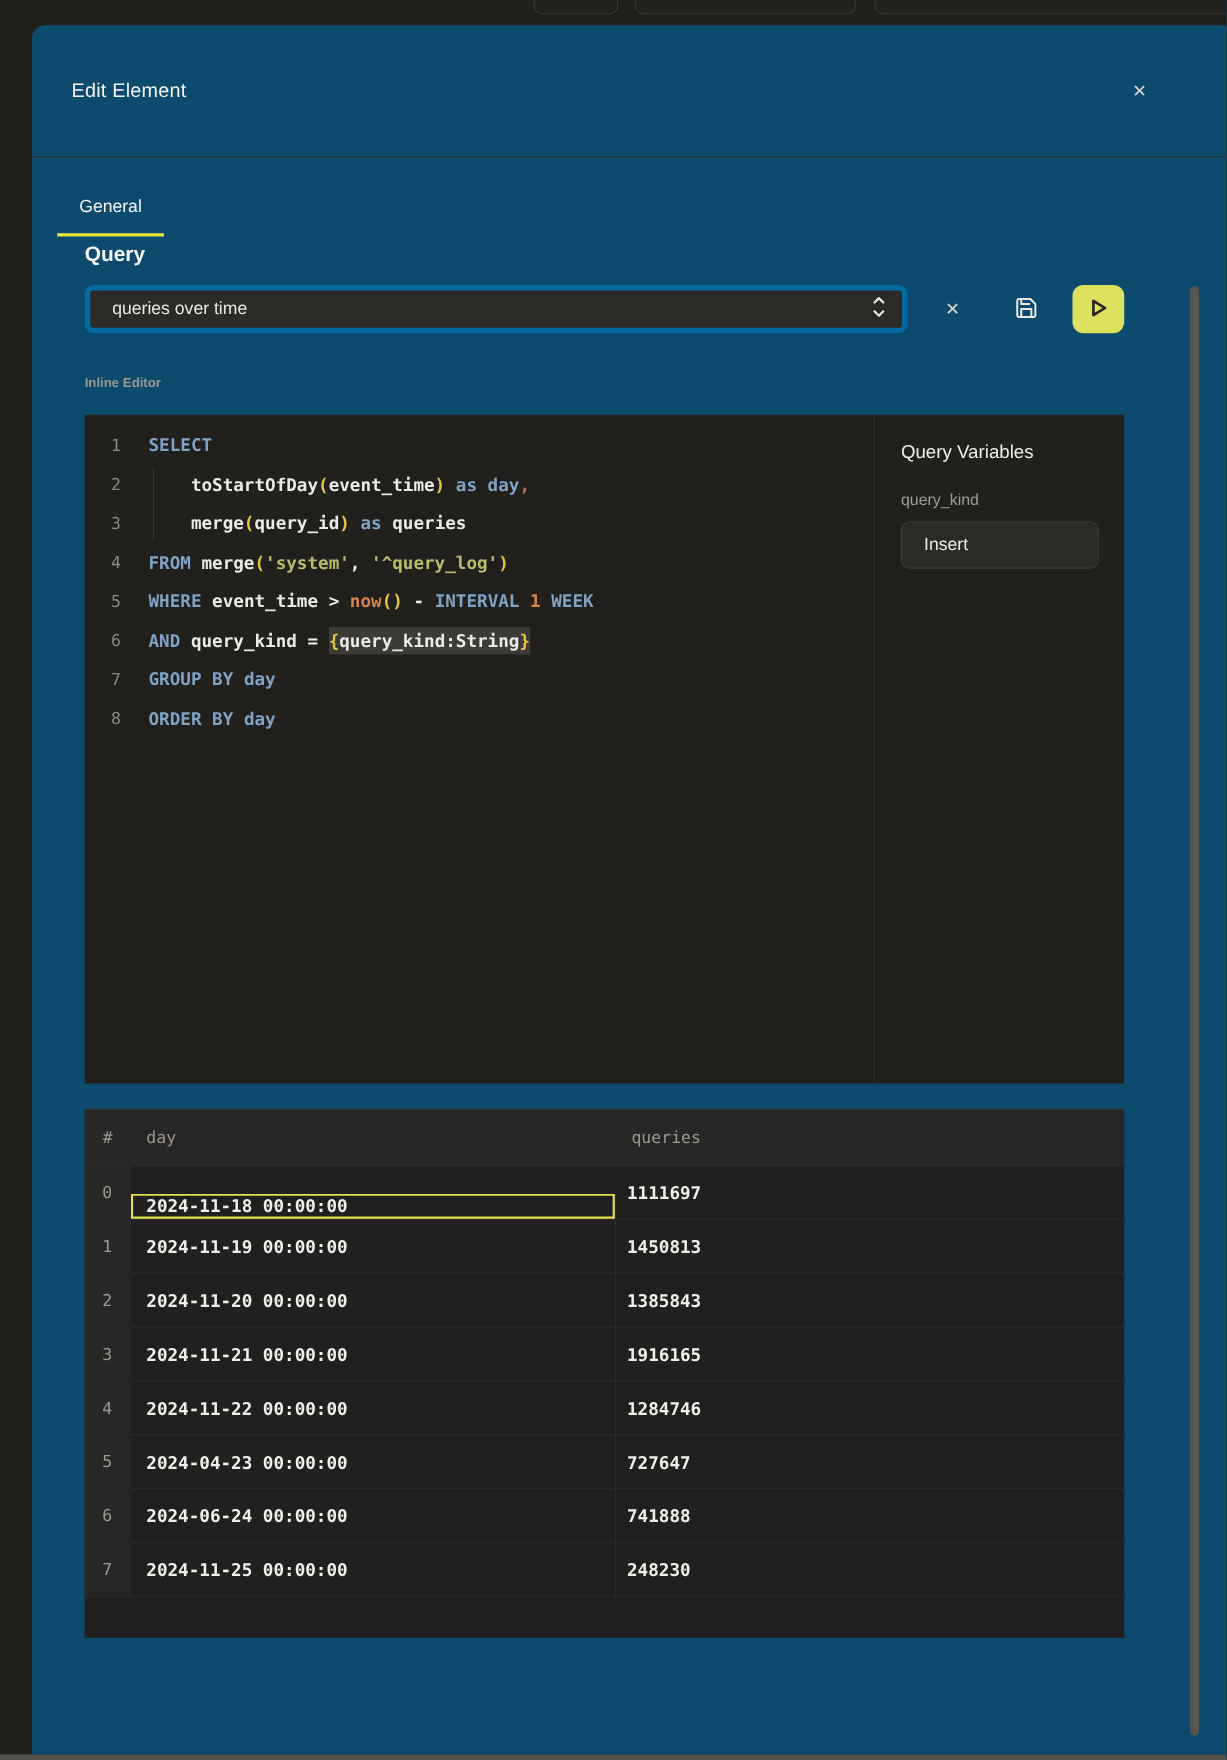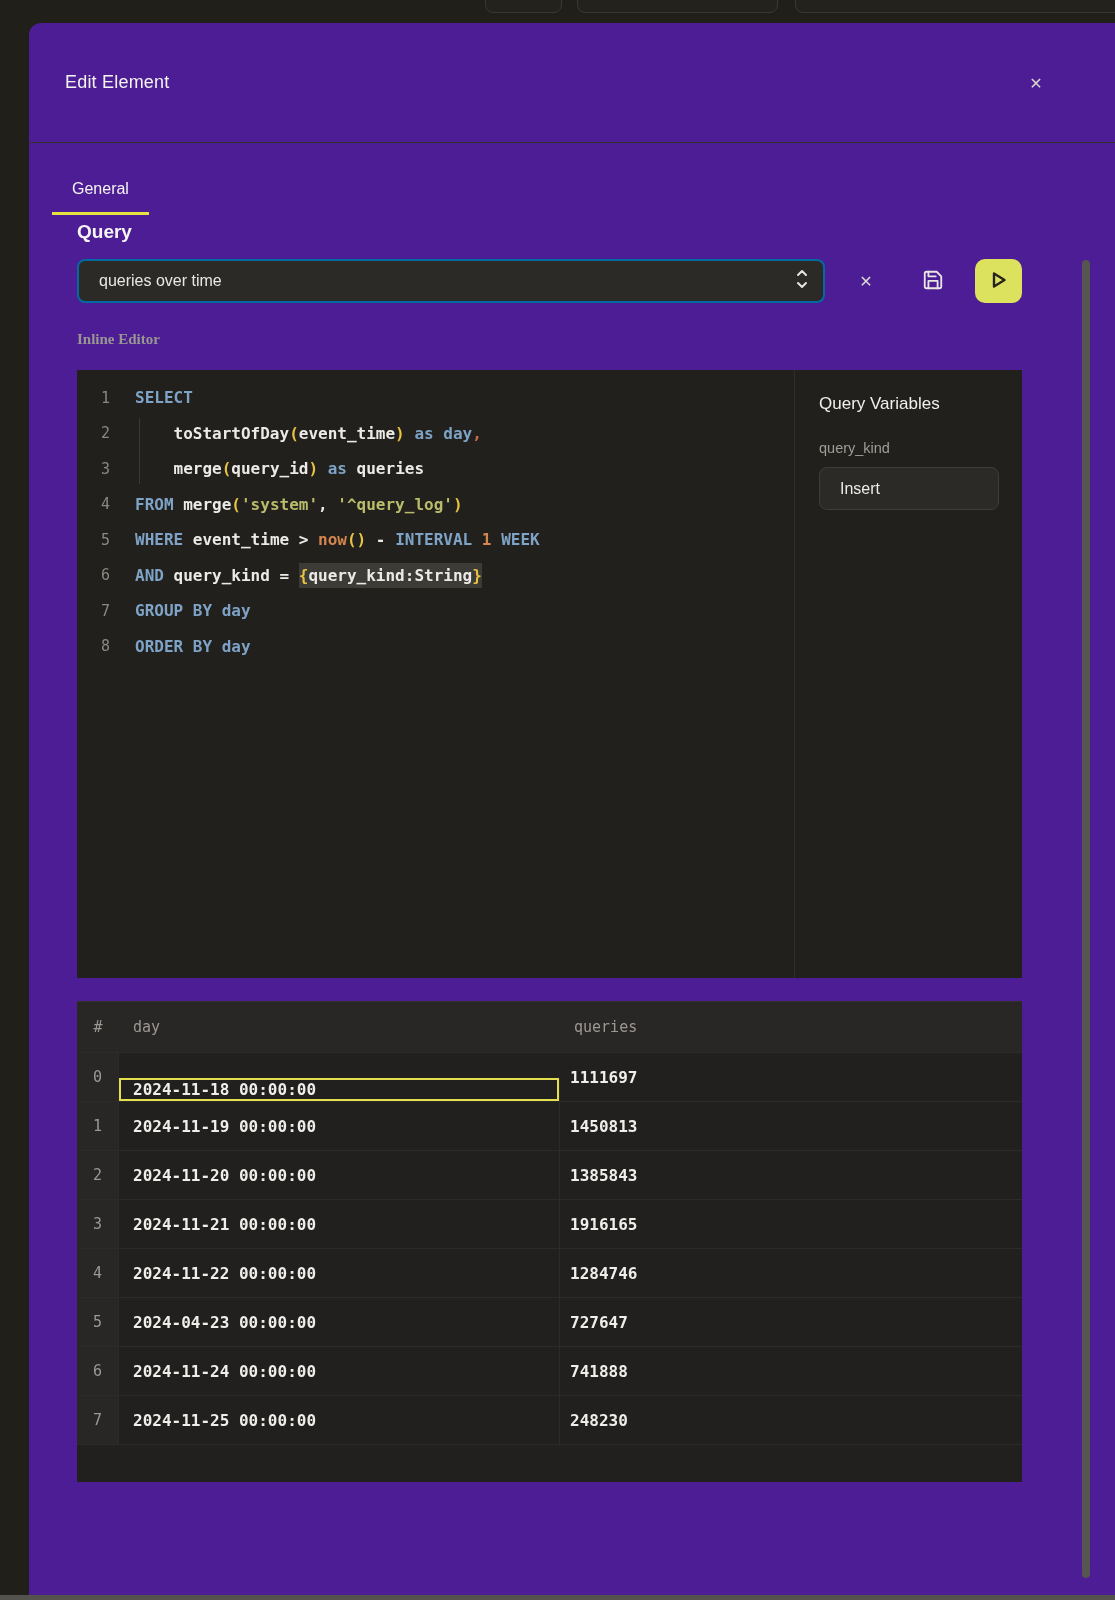--- a/index.html
+++ b/index.html
@@ -11,45 +11,45 @@
     color:#f2f1ee;
   }
   
   .bg-btn { position:absolute; top:-12px; height:25px; border:1px solid #3a3834; border-radius:8px; background:#23221d; }
   .bg-btn.b1 { left:485px; width:77px; }
   .bg-btn.b2 { left:577px; width:201px; }
   .bg-btn.b3 { left:795px; width:330px; }
   .bottom-hscrollbar { position:absolute; left:0; top:1595px; width:1115px; height:5px; background:#54524c; }
 
   
-  .modal { position:absolute; left:29px; top:23px; width:1086px; height:1572px; background:#4c1d95; border-radius:12px 0 0 0; }
+  .modal { position:absolute; left:29px; top:23px; width:1086px; height:1572px; background:#0c4a6e; border-radius:12px 0 0 0; }
   .modal-header { height:120px; border-bottom:1px solid #312f2b; display:flex; align-items:center; padding-left:36px; }
   .modal-title { font-size:18px; font-weight:500; letter-spacing:.2px; color:#f4f3f0; }
   .close-btn { position:absolute; left:993px; top:46px; width:28px; height:28px; display:flex; align-items:center; justify-content:center;
                background:none; border:none; color:#d6d4d0; font-size:16px; cursor:pointer; }
 
   
   .tabs { position:absolute; left:23px; top:121px; }
   .tab { display:inline-block; padding:36px 20px 14px; font-size:16px; color:#f5f4f1; border-bottom:3px solid #e5e33f; cursor:pointer; }
 
   
   .content { position:absolute; left:48px; top:198px; width:945px; }
   .section-heading { font-size:19px; font-weight:700; color:#f6f5f2; }
 
   .controls-row { margin-top:16px; display:flex; align-items:center; height:44px; }
-  .query-select { width:748px; height:44px; background:#2b2a27; border:2px solid #0369a1; border-radius:8px;
+  .query-select { width:748px; height:44px; background:#2b2a27; border:5px solid #0369a1; border-radius:8px;
                   display:flex; align-items:center; padding:0 14px 0 20px; font-size:16px; color:#eae8e5; cursor:pointer; }
   .query-select .sel-label { flex:1; }
   .icon-btn { background:none; border:none; color:#e2e0dc; cursor:pointer; display:flex; align-items:center; justify-content:center; height:44px; }
   .btn-clear { width:36px; margin-left:23px; font-size:16px; color:#d9d7d3; }
   .btn-save  { width:36px; margin-left:31px; }
   .btn-run   { width:47px; height:44px; margin-left:24px; background:#dde25e; border:none; border-radius:10px;
                display:flex; align-items:center; justify-content:center; cursor:pointer; }
 
-  .inline-editor-label { margin-top:28px; font-size:15px; font-weight:700; color:#9a9792;font-family:Liberation Serif, serif; }
+  .inline-editor-label { margin-top:38px; font-size:12px; font-weight:700; color:#9a9792; }
 
   
   .editor { margin-top:22px; height:608px; display:flex; background:#21201d; position:relative; }
   .code-pane { width:718px; padding-top:10px; position:relative; border-right:1px solid #302e2a; }
   .indent-guide { position:absolute; left:62px; top:48px; width:1px; height:66px; background:#3b3933; }
   .code-line { display:flex; height:35.5px; align-items:center;
                font-family:"DejaVu Sans Mono", monospace; font-size:16px; font-weight:700; }
   .gutter { width:33px; flex:none; text-align:right; font-weight:400; font-size:15px; color:#8b8883; }
   .code-text { padding-left:25px; white-space:pre; color:#eceae7; }
   .tk-kw { color:#7ea3c6; }
@@ -218,21 +218,21 @@
             <div class="cell day">2024-11-22 00:00:00</div>
             <div class="cell q">1284746</div>
           </div>
           <div class="trow">
             <div class="cell idx">5</div>
             <div class="cell day">2024-04-23 00:00:00</div>
             <div class="cell q">727647</div>
           </div>
           <div class="trow">
             <div class="cell idx">6</div>
-            <div class="cell day">2024-11-24 00:00:00</div>
+            <div class="cell day">2024-06-24 00:00:00</div>
             <div class="cell q">741888</div>
           </div>
           <div class="trow">
             <div class="cell idx">7</div>
             <div class="cell day">2024-11-25 00:00:00</div>
             <div class="cell q">248230</div>
           </div>
         </div>
       <div class="table-footer"></div>
     </div>

